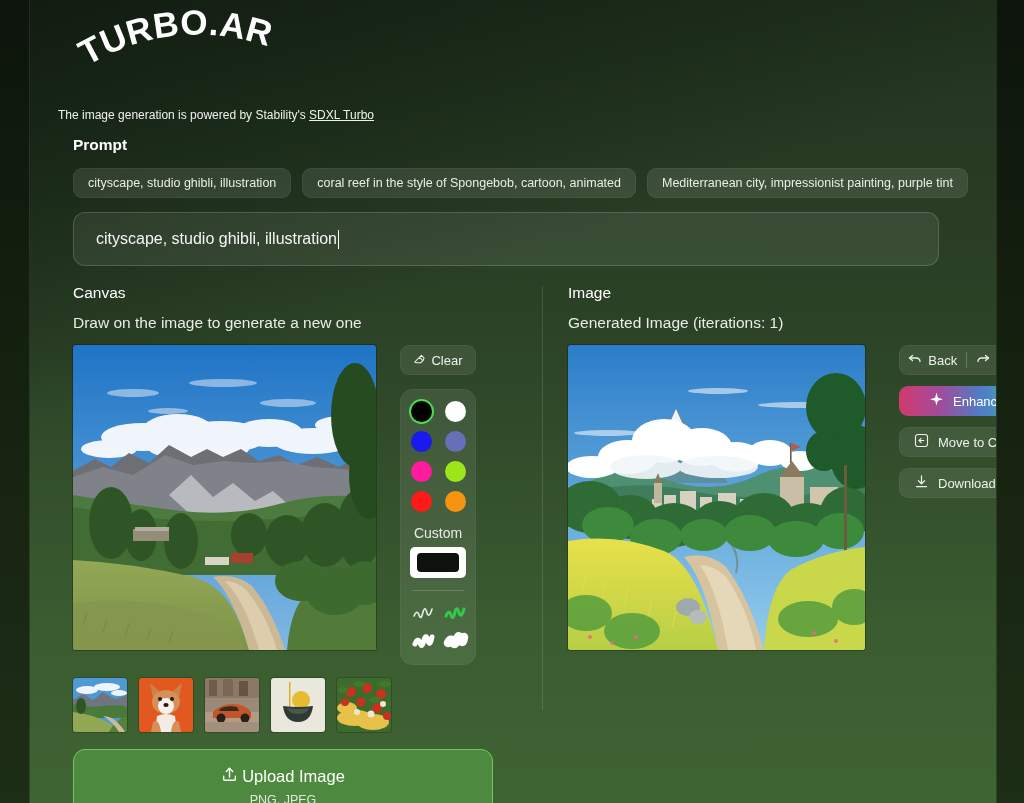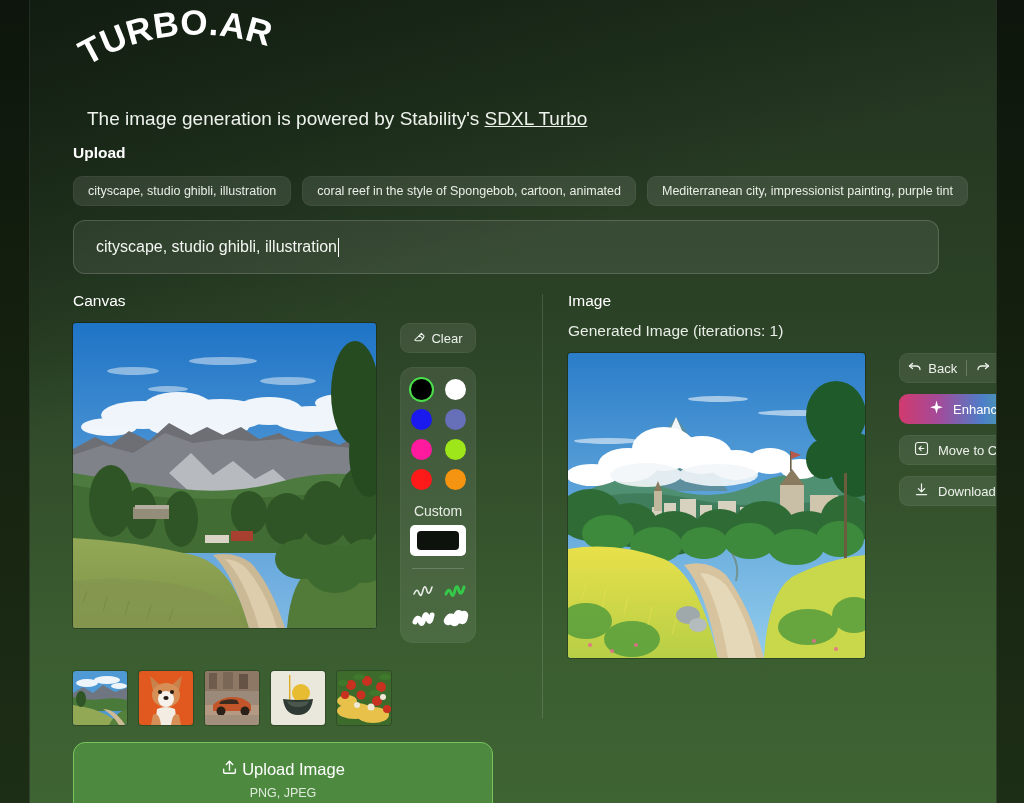--- a/index.html
+++ b/index.html
@@ -81,23 +81,23 @@
     border: 1px solid rgba(255,255,255,0.055);
     color: #f2f5f1;
     font-size: 15.5px;
     cursor: pointer;
     backdrop-filter: blur(2px);
   }
   .view-code svg { flex: none; }
 
   
   .subtitle {
-    margin: 26px 0 0 35px;
+    margin: 26px 0 0 6px;
     color: #eef2ec;
-    font-size: 19px;
+    font-size: 12px;
   }
   .subtitle a {
     color: #eef2ec;
     text-decoration: underline;
   }
 
   .prompt-label {
     margin: 14px 0 0 21px;
     color: #ffffff;
     font-size: 15.5px;
@@ -405,38 +405,39 @@
           <text><textPath href="#arc" startOffset="0"><tspan>TURBO.ART</tspan></textPath></text>
         </svg>
       </div>
 
     </div>
 
     <div class="subtitle">
       <span>The image generation is powered by Stability's </span><a href="#">SDXL Turbo</a>
     </div>
 
-    <div class="prompt-label">Upload</div>
+    <div class="prompt-label">Prompt</div>
 
     <div class="chips">
       <div class="chip">cityscape, studio ghibli, illustration</div>
       <div class="chip">coral reef in the style of Spongebob, cartoon, animated</div>
       <div class="chip">Mediterranean city, impressionist painting, purple tint</div>
     </div>
 
     <div class="prompt-box">
       <span class="prompt-value">cityscape, studio ghibli, illustration</span>
         <span class="caret"></span>
     </div>
 
     <div class="columns">
       <div class="col-divider"></div>
 
       <div class="col-left">
         <div class="sec-title">Canvas</div>
+        <div class="sec-sub">Draw on the image to generate a new one</div>
 
         <div class="canvas-row">
 
           <div class="canvas-img">
             <svg width="303" height="305" viewBox="0 0 303 305">
               <defs>
                 <linearGradient id="sky" x1="0" y1="0" x2="0" y2="1">
                   <stop offset="0" stop-color="#1f74c6"></stop>
                     <stop offset="1" stop-color="#7fb9e4"></stop>
                 </linearGradient>

